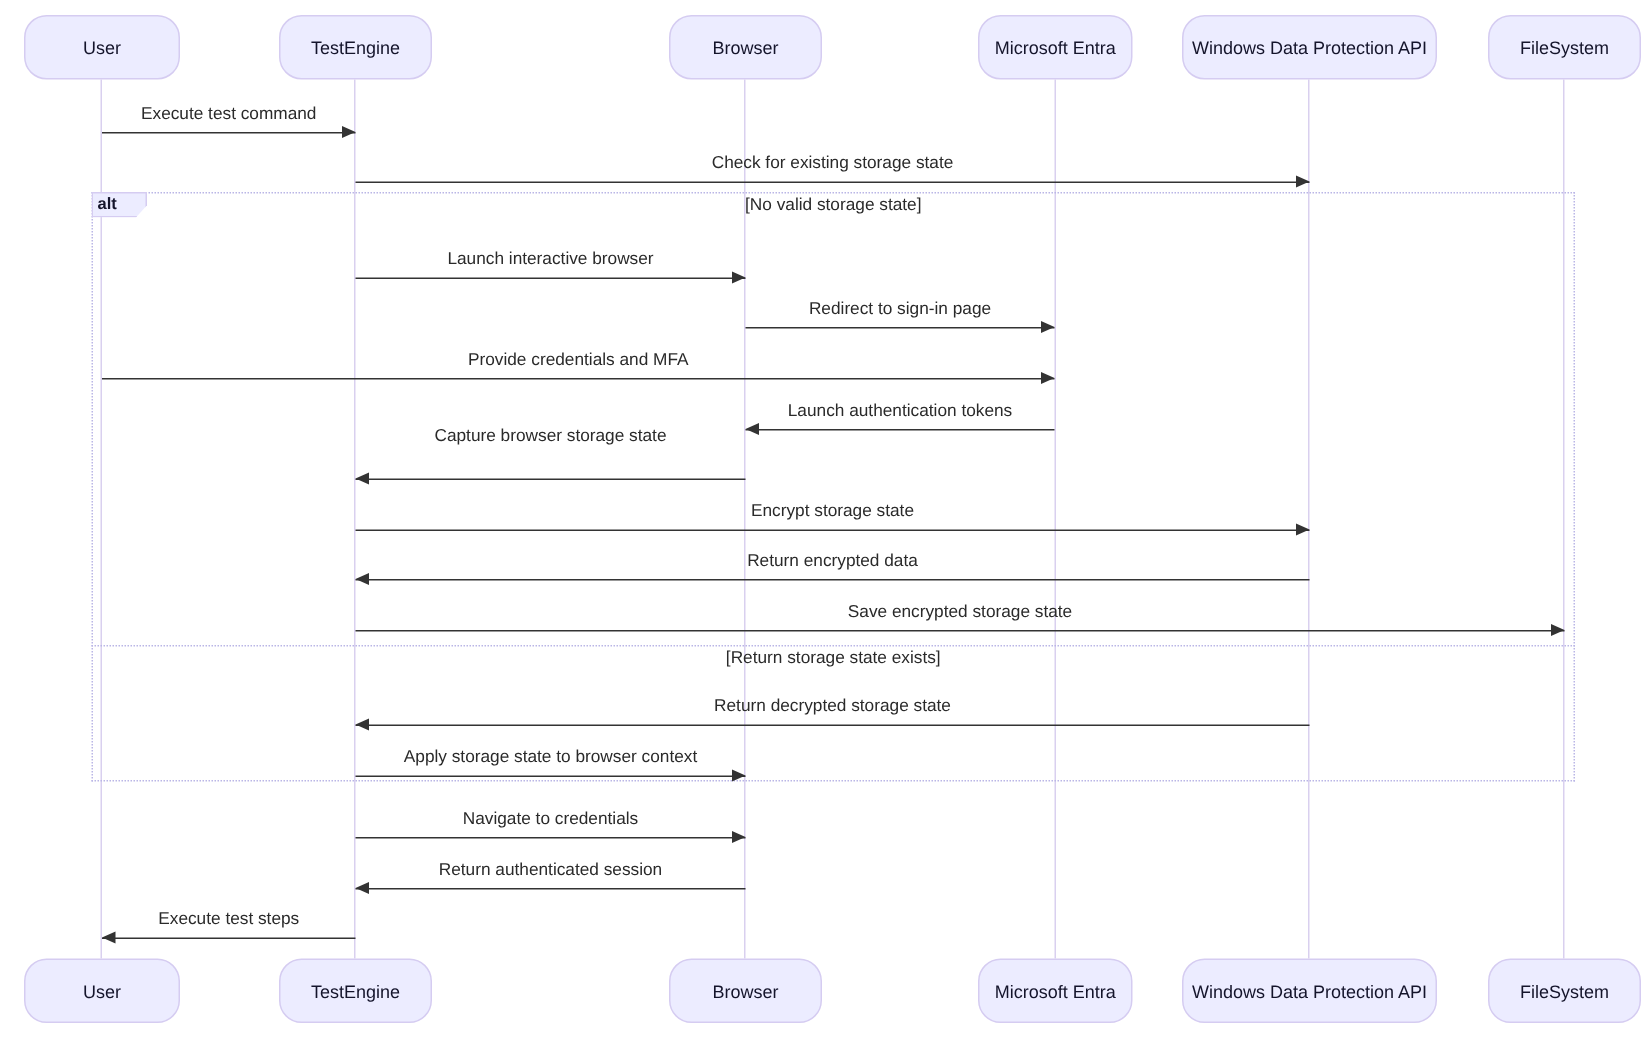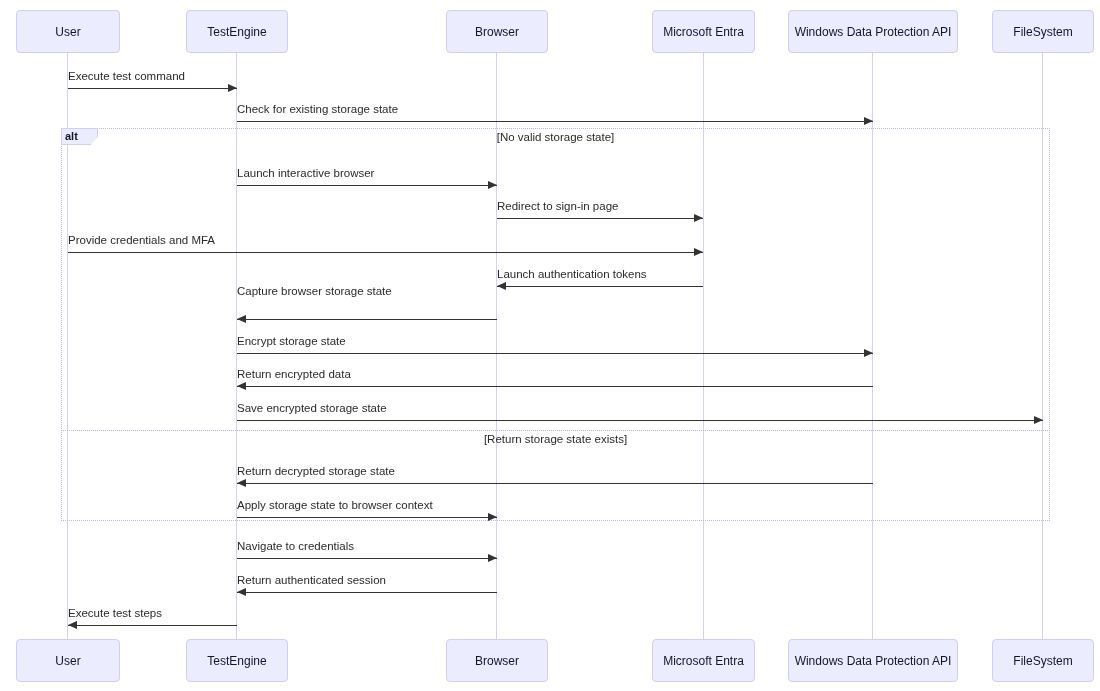--- a/index.html
+++ b/index.html
@@ -1,25 +1,25 @@
 <!DOCTYPE html>
 <html><head>
 <meta charset="utf-8">
 <style>
   html,body{margin:0;padding:0;background:#ffffff;}
   body{font-family:"Liberation Sans","DejaVu Sans",sans-serif;color:#1a1a33;}
   .stage{position:relative;width:1100px;height:691px;background:#ffffff;overflow:hidden;}
 
   .lifeline{position:absolute;top:53px;height:586px;width:0;border-left:1px solid #d9d0ef;}
 
-  .actor{position:absolute;height:43px;background:#ECECFF;border:1px solid #d5ccf1;border-radius:4px;
+  .actor{position:absolute;height:43px;background:#ECECFF;border:1px solid #d5ccf1;border-radius:15px;
          display:flex;align-items:center;justify-content:center;font-size:12px;color:#14142b;
          box-sizing:border-box;}
 
-  .msg-label{position:absolute;height:15px;font-size:11.5px;color:#2a2a2a;text-align:left;
+  .msg-label{position:absolute;height:15px;font-size:11.5px;color:#2a2a2a;text-align:center;
              line-height:15px;white-space:nowrap;}
   .msg-line{position:absolute;height:0;border-top:1px solid #333333;}
   .arrow-r{position:absolute;width:0;height:0;border-top:4px solid transparent;
            border-bottom:4px solid transparent;border-left:9px solid #333333;}
   .arrow-l{position:absolute;width:0;height:0;border-top:4px solid transparent;
            border-bottom:4px solid transparent;border-right:9px solid #333333;}
 
   .alt-frame{position:absolute;left:61px;top:128px;width:989px;height:393px;
              border:1px dotted #bab6e6;box-sizing:border-box;}
   .alt-divider{position:absolute;left:61px;top:430px;width:989px;height:0;border-top:1px dotted #bab6e6;}

